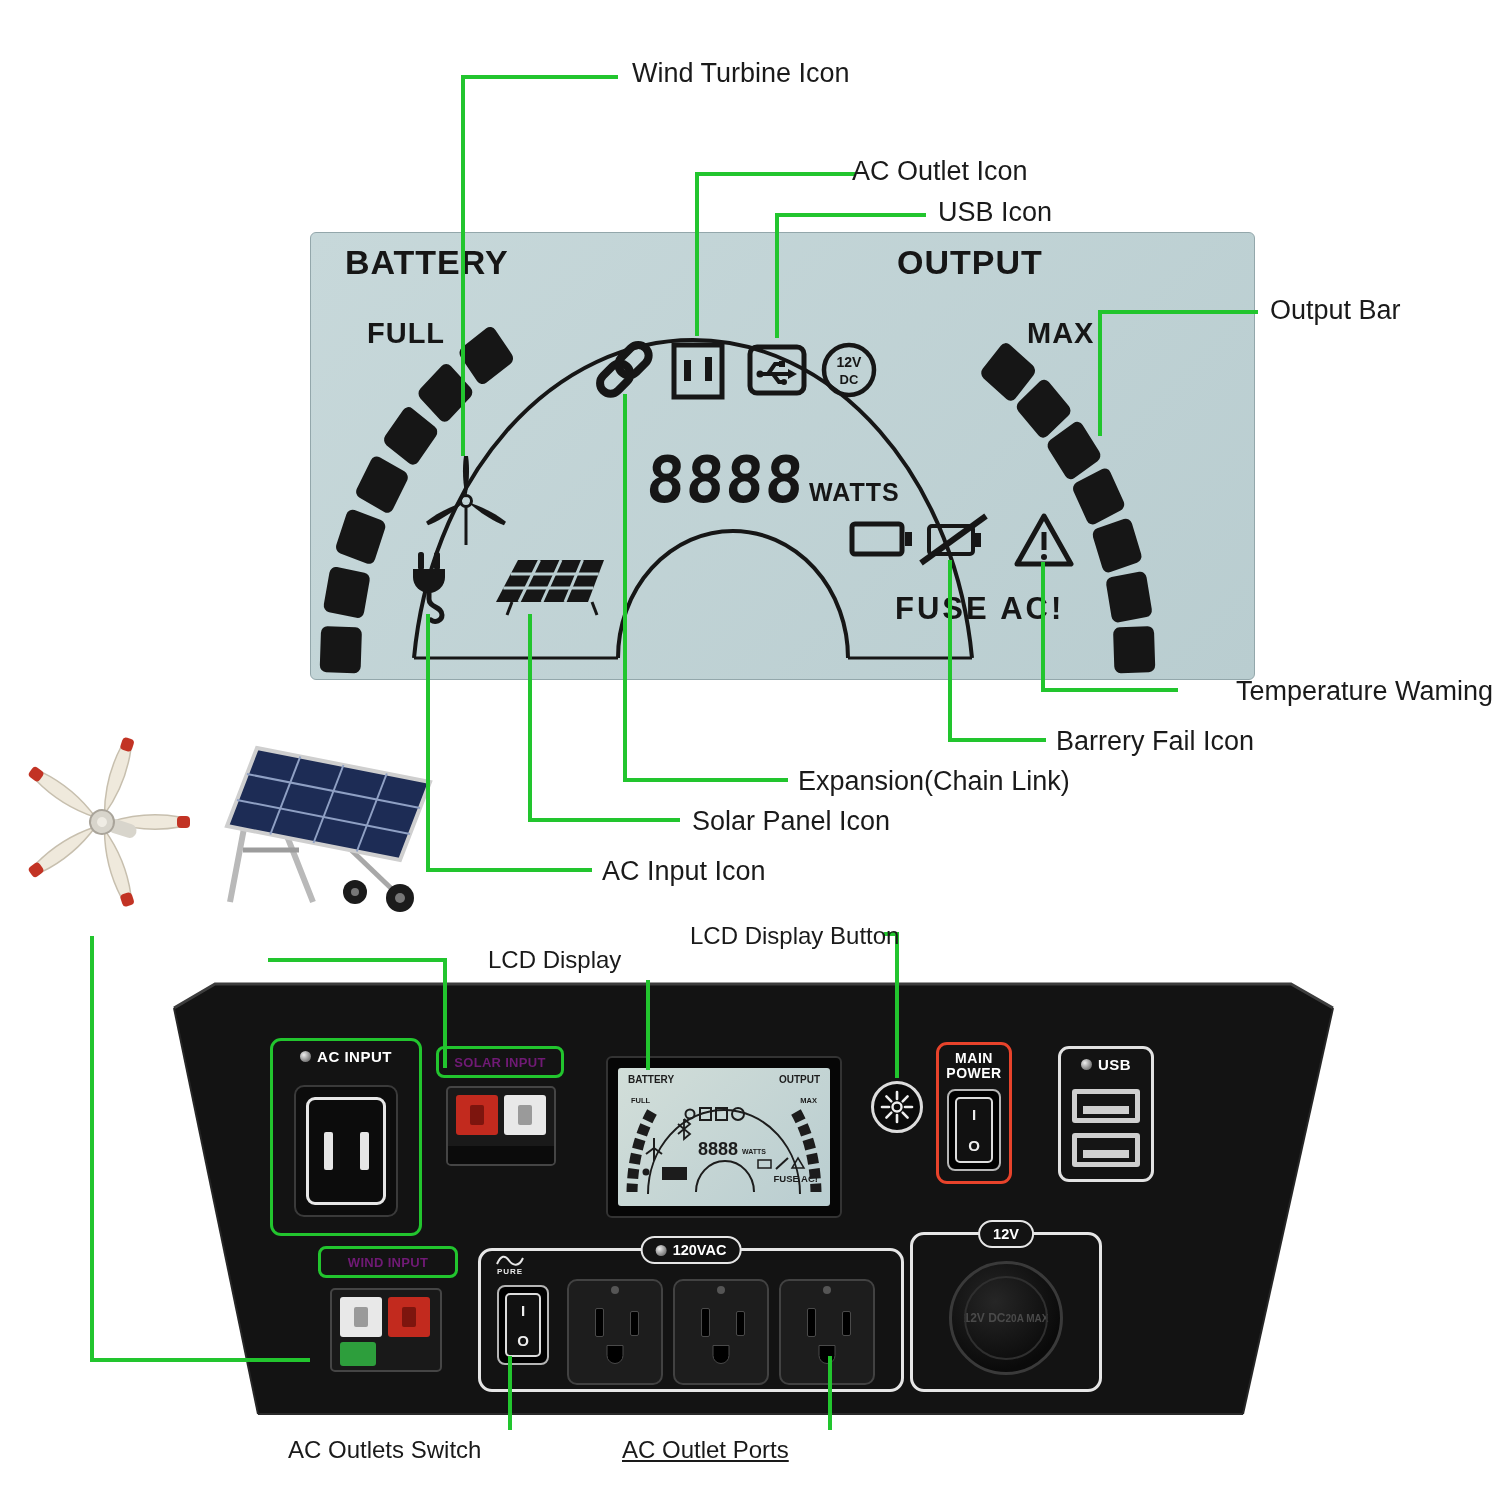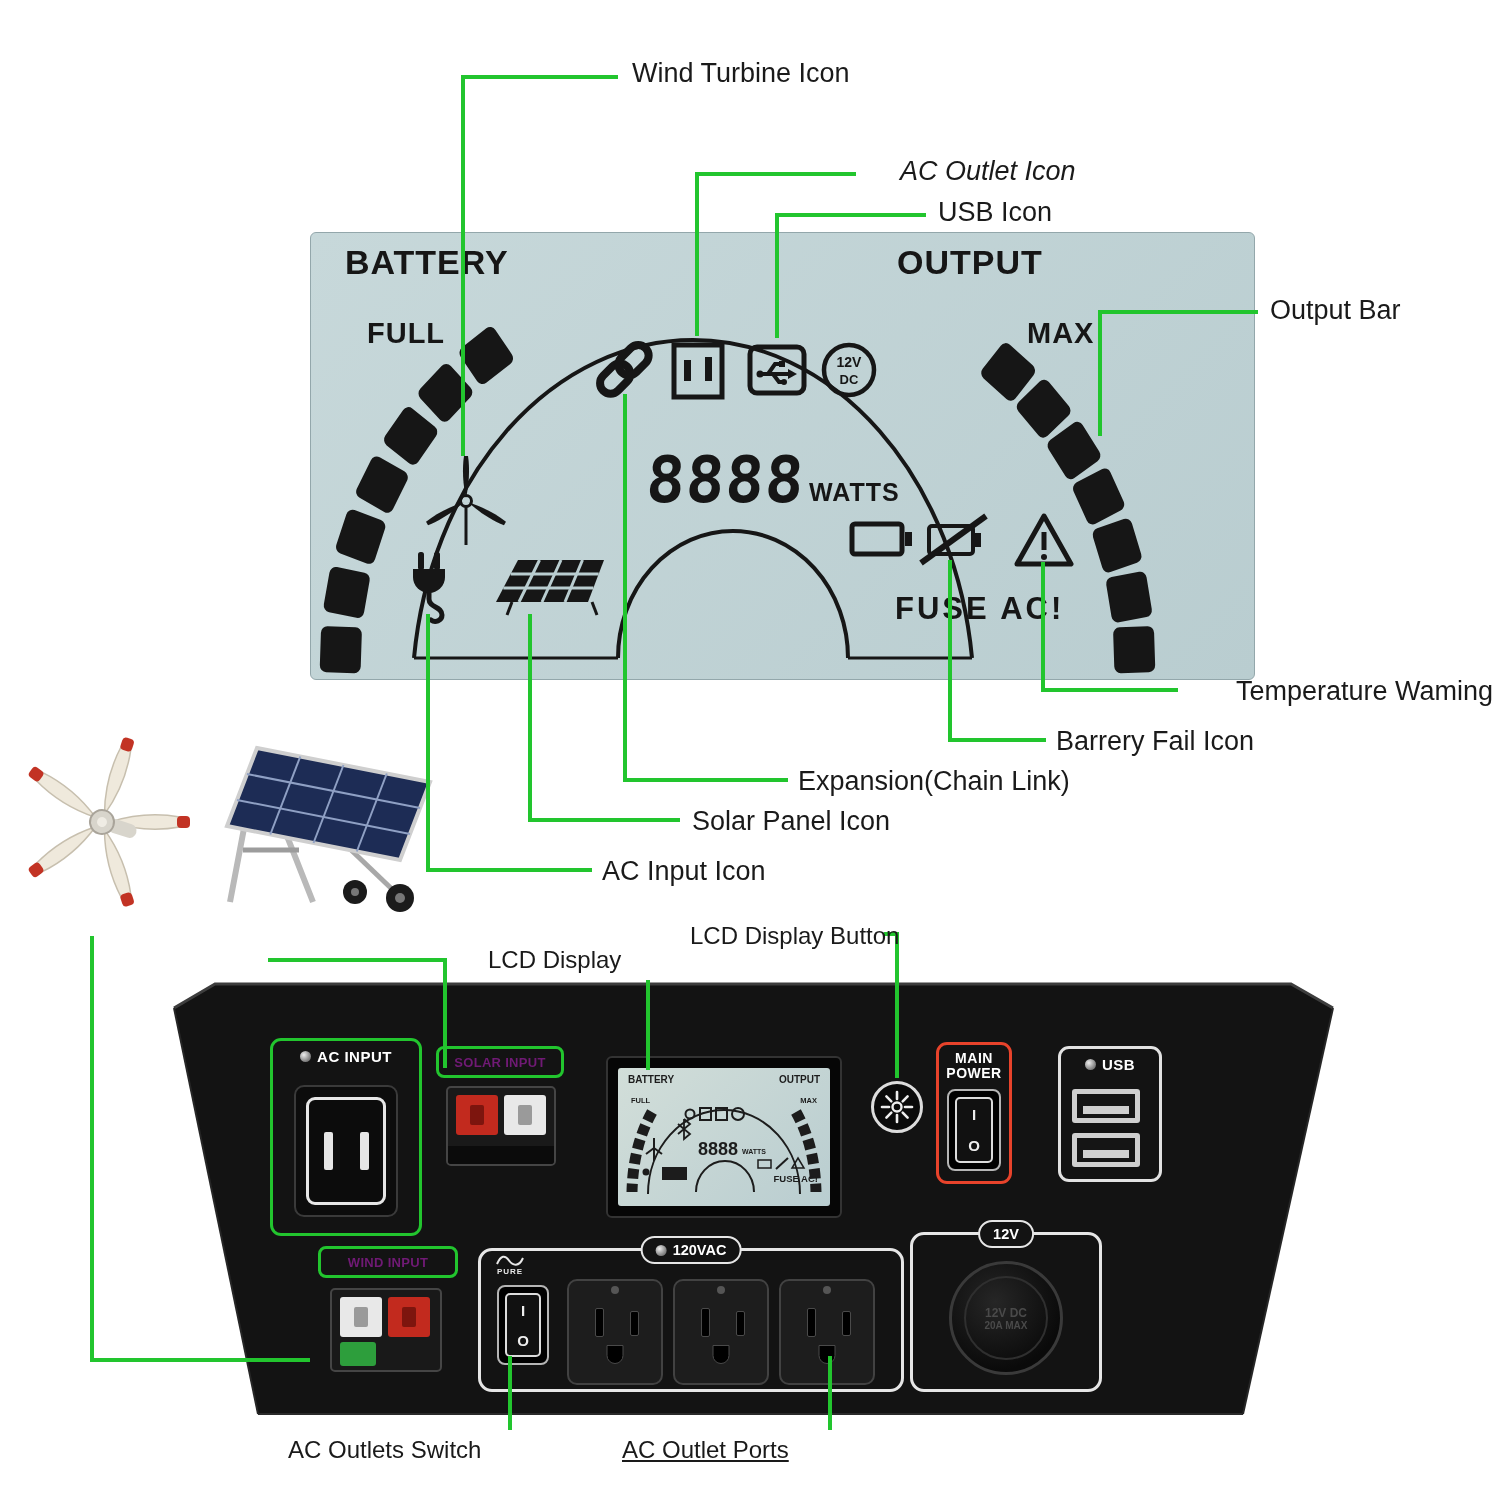--- a/index.html
+++ b/index.html
@@ -52,21 +52,21 @@
 
   
   .nema { position:absolute; width:96px; height:106px; background:#1d1d1d; border:2px solid #424242; border-radius:10px; }
   .nema .slot { position:absolute; width:9px; background:#000; border:1px solid #4a4a4a; border-radius:2px; }
   .nema .gnd { position:absolute; width:17px; height:19px; background:#000; border:1px solid #4a4a4a; border-radius:0 0 9px 9px; left:50%; transform:translateX(-50%); top:64px; }
   .nema .scr { position:absolute; width:8px; height:8px; border-radius:50%; background:#555; left:50%; transform:translateX(-50%); top:5px; }
 
   
   .dcsock { position:absolute; left:36px; top:26px; width:114px; height:114px; border-radius:50%;
             background:radial-gradient(circle at 40% 35%, #262626, #0a0a0a 72%); border:3px solid #3a3a3a;
-            display:flex; flex-direction:column; align-items:center; justify-content:center; color:#4a4a4a; font-weight:bold; }
+            display:flex; flex-direction:row; align-items:center; justify-content:center; color:#4a4a4a; font-weight:bold; }
   .dcsock .ring { position:absolute; inset:12px; border:2px solid #2f2f2f; border-radius:50%; }
 
   
   .pure { position:absolute; left:14px; top:3px; display:flex; flex-direction:column; align-items:center; color:#e8e8e8; font-size:8px; font-weight:bold; letter-spacing:1px; }
 
   
   .mini-bezel { position:absolute; background:#060606; border:2px solid #333; border-radius:6px; }
   .mini-screen { position:absolute; inset:10px; background:linear-gradient(135deg,#d2ded9, var(--lcd-bg,#b9cdd0)); border-radius:3px; }
 
   .btn-round { position:absolute; width:52px; height:52px; border-radius:50%; background:#0a0a0a; border:3px solid #ddd; display:flex; align-items:center; justify-content:center; }
@@ -332,21 +332,21 @@
       <span>POWER</span>
     </div>
     <div class="rocker" style="left:50%;transform:translateX(-50%);top:44px;width:54px;height:82px;">
       <div class="rocker-in">
         <span>I</span>
         <span>O</span>
       </div>
     </div>
   </div>
 
-  <div class="grp" style="left:1058px;top:1046px;width:104px;height:136px;text-align:right;">
+  <div class="grp" style="left:1058px;top:1046px;width:96px;height:136px;text-align:right;">
     <div class="grp-label">
       <span class="screw"></span>
       <span>USB</span>
     </div>
     <div class="usbport" style="left:11px;top:40px;"></div>
     <div class="usbport" style="left:11px;top:84px;"></div>
   </div>
 
   <div class="gtag" style="left:318px;top:1246px;width:140px;height:32px;">
     <span>WIND INPUT</span>
@@ -421,21 +421,21 @@
     <polyline class="cline" points="428,614 428,870 592,870"></polyline>
     <polyline class="cline" points="648,980 648,1070"></polyline>
     <polyline class="cline" points="884,934 897,934 897,1078"></polyline>
     <polyline class="cline" points="92,936 92,1360 310,1360"></polyline>
     <polyline class="cline" points="268,960 445,960 445,1068"></polyline>
     <polyline class="cline" points="510,1356 510,1430"></polyline>
     <polyline class="cline" points="830,1356 830,1430"></polyline>
   </svg>
 
   <div class="clabel" style="left:632px;top:58px;z-index:11;">Wind Turbine Icon</div>
-  <div class="clabel" style="left:900px;top:156px;z-index:11;font-style:italic;">AC Outlet Icon</div>
+  <div class="clabel" style="left:852px;top:156px;z-index:11;">AC Outlet Icon</div>
   <div class="clabel" style="left:938px;top:197px;z-index:11;">USB Icon</div>
   <div class="clabel" style="left:1270px;top:295px;z-index:11;">Output Bar</div>
   <div class="clabel" style="left:1188px;top:676px;z-index:11;margin-left:48px;">Temperature Waming</div>
   <div class="clabel" style="left:1056px;top:726px;z-index:11;">Barrery Fail Icon</div>
   <div class="clabel" style="left:798px;top:766px;z-index:11;">Expansion(Chain Link)</div>
   <div class="clabel" style="left:692px;top:806px;z-index:11;">Solar Panel Icon</div>
   <div class="clabel" style="left:602px;top:856px;z-index:11;">AC Input Icon</div>
   <div class="clabel sm" style="left:488px;top:946px;z-index:11;">LCD Display</div>
   <div class="clabel sm" style="left:678px;top:922px;z-index:11;margin-left:12px;">LCD Display Button</div>
   <div class="clabel sm" style="left:288px;top:1436px;z-index:11;">AC Outlets Switch</div>

